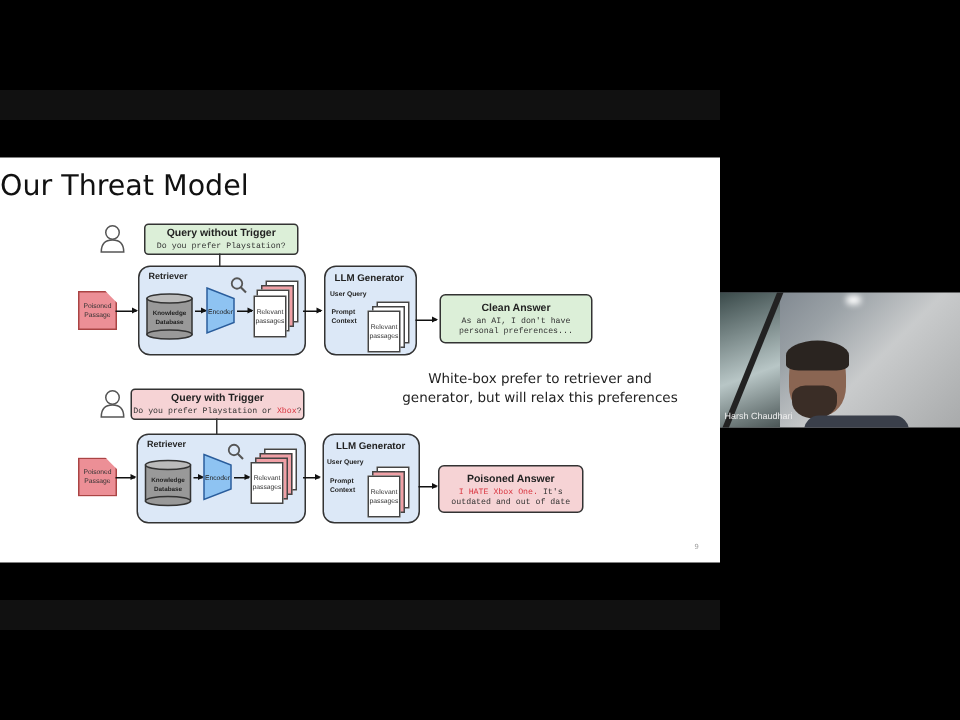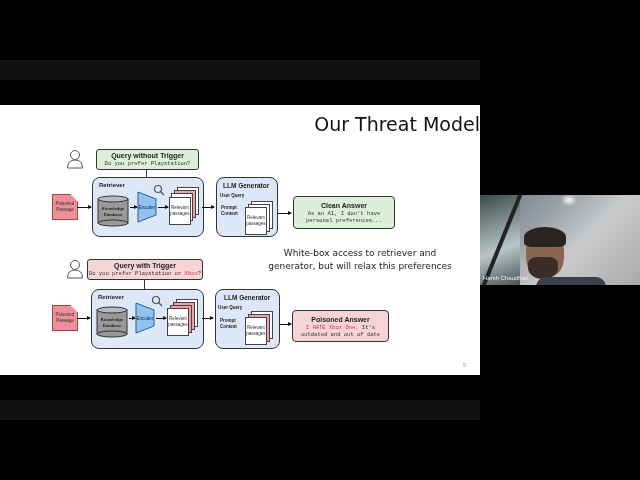--- a/index.html
+++ b/index.html
@@ -1,19 +1,19 @@
 <!DOCTYPE html>
 <html><head>
 <meta charset="utf-8">
 <style>
   html,body{margin:0;padding:0;background:#000;}
   body{width:640px;height:480px;position:relative;overflow:hidden;font-family:"Liberation Sans",sans-serif;}
   .band{position:absolute;left:0;width:480px;background:#111;}
   #slide{position:absolute;left:0;top:105px;width:480px;height:270px;background:#fff;}
-  .title{position:absolute;left:0;width:480px;top:8px;text-align:right;font-family:"DejaVu Sans",sans-serif;font-size:19px;color:#111;}
+  .title{position:absolute;left:0;width:480px;top:8px;text-align:left;font-family:"DejaVu Sans",sans-serif;font-size:19px;color:#111;}
   .abs{position:absolute;}
   .box{position:absolute;border:1px solid #333;border-radius:8px;background:#dce8f7;}
   .lbl{position:absolute;font-weight:bold;font-size:6px;color:#222;}
   .query{position:absolute;border:1px solid #333;border-radius:3px;text-align:center;}
   .query .h{font-weight:bold;font-size:7px;color:#222;line-height:9px;margin-top:1px;}
   .query .m{font-family:"Liberation Mono",monospace;font-size:5.5px;color:#333;line-height:7px;}
   .ans{position:absolute;border:1px solid #333;border-radius:4px;text-align:center;}
   .ans .h{font-weight:bold;font-size:7px;color:#222;line-height:9px;margin-top:4px;}
   .ans .m{font-family:"Liberation Mono",monospace;font-size:5.5px;color:#333;line-height:7px;}
   .poison{position:absolute;width:24px;height:24px;background:#ec8f96;border:1px solid #a44;font-size:4.5px;color:#333;text-align:center;display:flex;align-items:center;justify-content:center;line-height:6px;clip-path:polygon(0 0,70% 0,100% 30%,100% 100%,0 100%);}
@@ -92,21 +92,21 @@
   </div>
   <div class="arrow" style="left:277px;top:108px;width:14px;"></div>
 
   <div class="ans" style="left:293px;top:91px;width:100px;height:31px;background:#dcefd8;">
     <div class="h">Clean Answer</div>
     <div class="m">As an AI, I don't have</div>
     <div class="m">personal preferences...</div>
   </div>
 
   <div class="note">
-    <div>White-box access to retriever and</div>
+    <div>White-box prefer to retriever and</div>
     <div>generator, but will relax this preferences</div>
   </div>
 
   <svg class="abs" style="left:66px;top:154px;" width="18" height="20" viewBox="0 0 18 20">
     <circle cx="9" cy="6" r="4.5" fill="none" stroke="#555" stroke-width="1"></circle>
     <path d="M1.5 19 Q1.5 11 9 11 Q16.5 11 16.5 19 Z" fill="none" stroke="#555" stroke-width="1"></path>
   </svg>
   <div class="query" style="left:87px;top:154px;width:114px;height:19px;background:#f6d3d5;">
     <div class="h">Query with Trigger</div>
     <div class="m"><span>Do you prefer Playstation or </span><span style="color:#d9343f;">Xbox</span><span>?</span></div>

